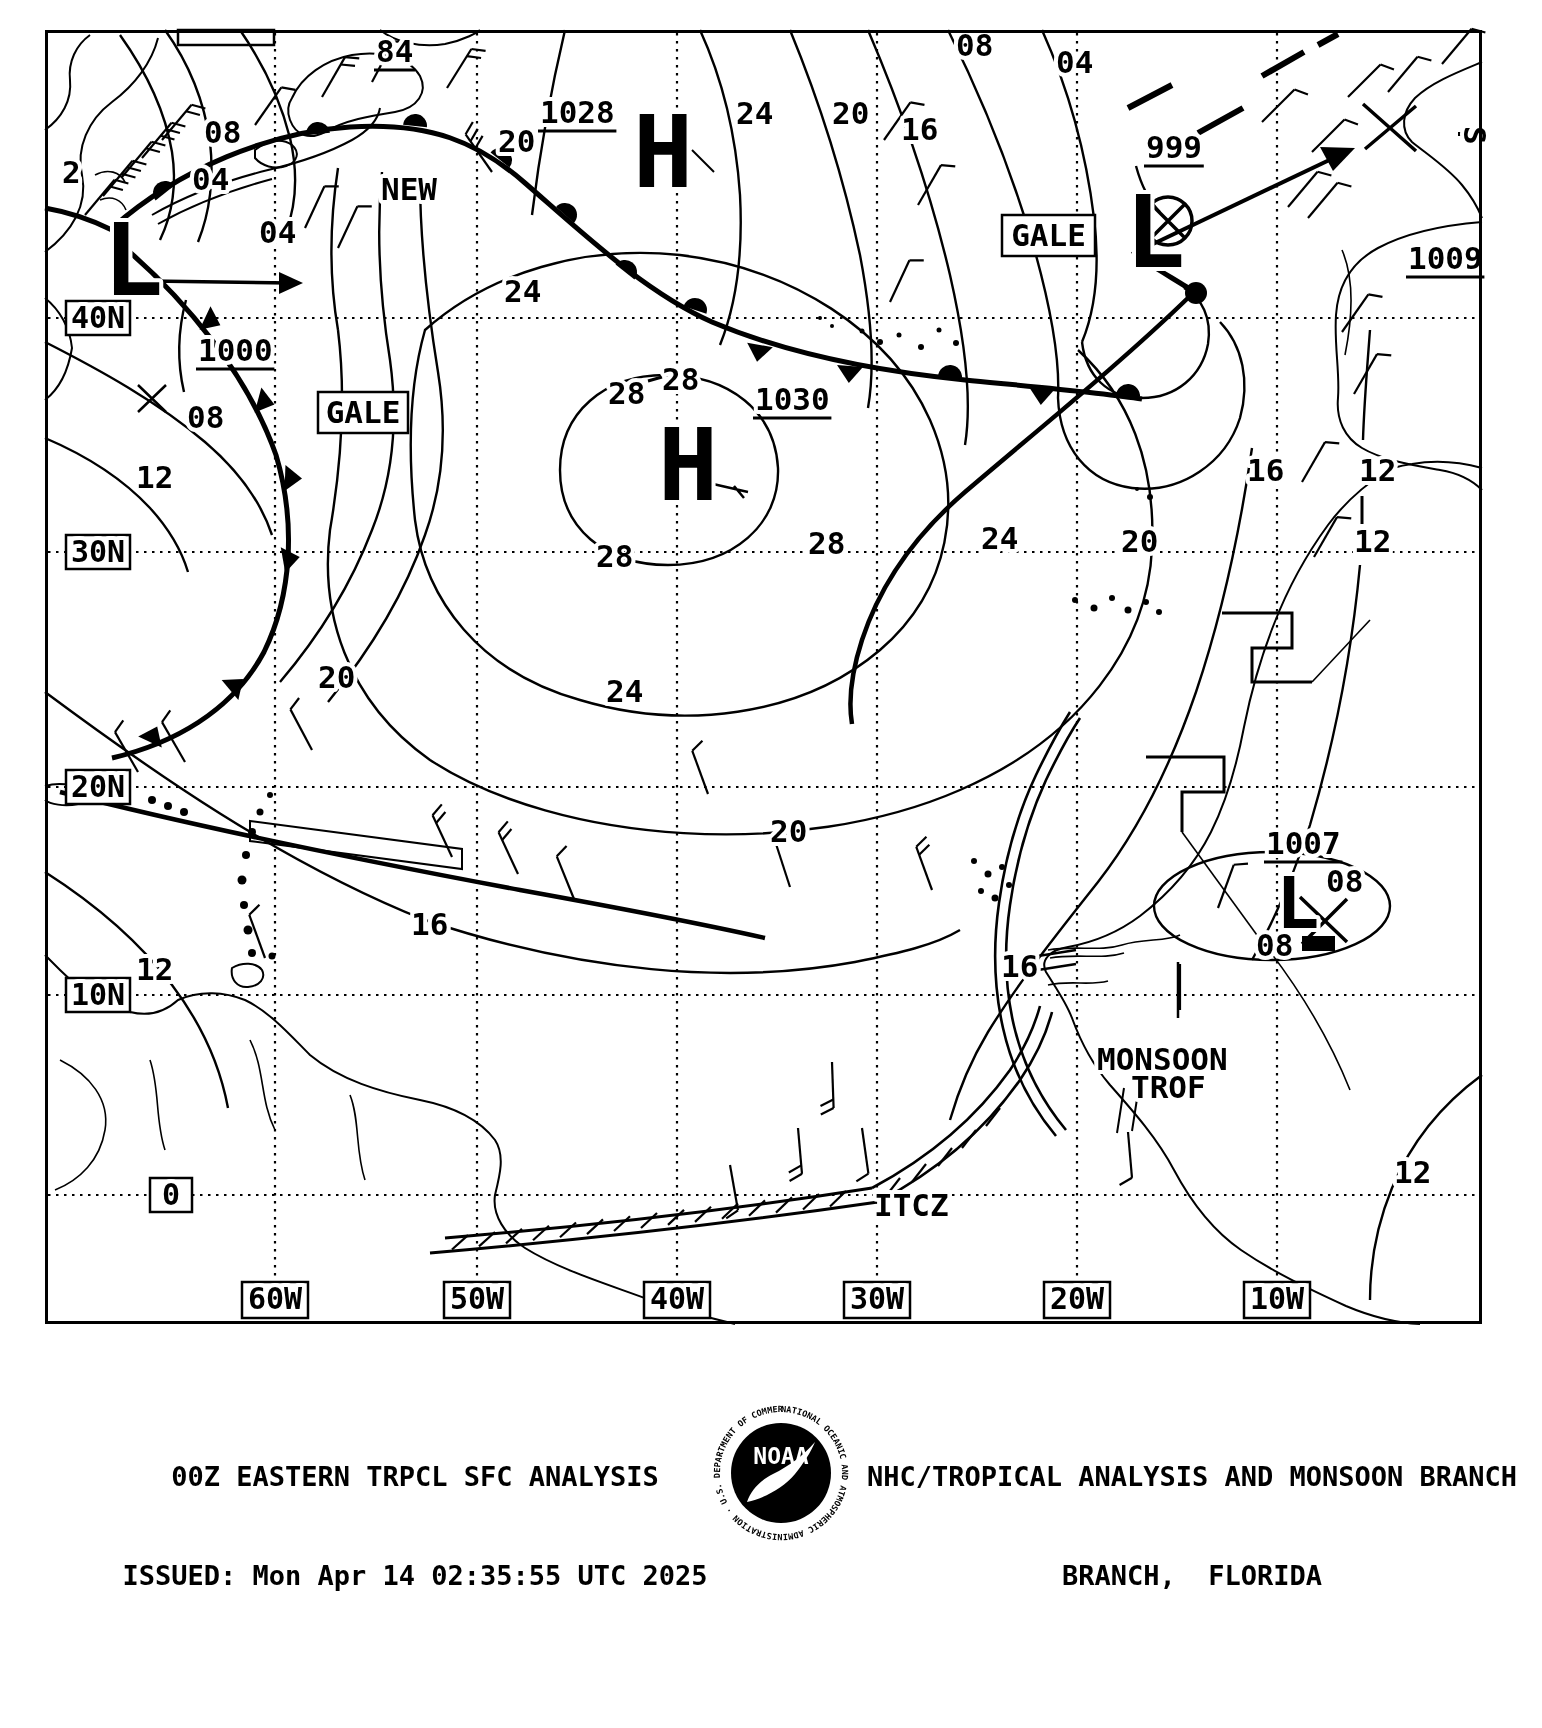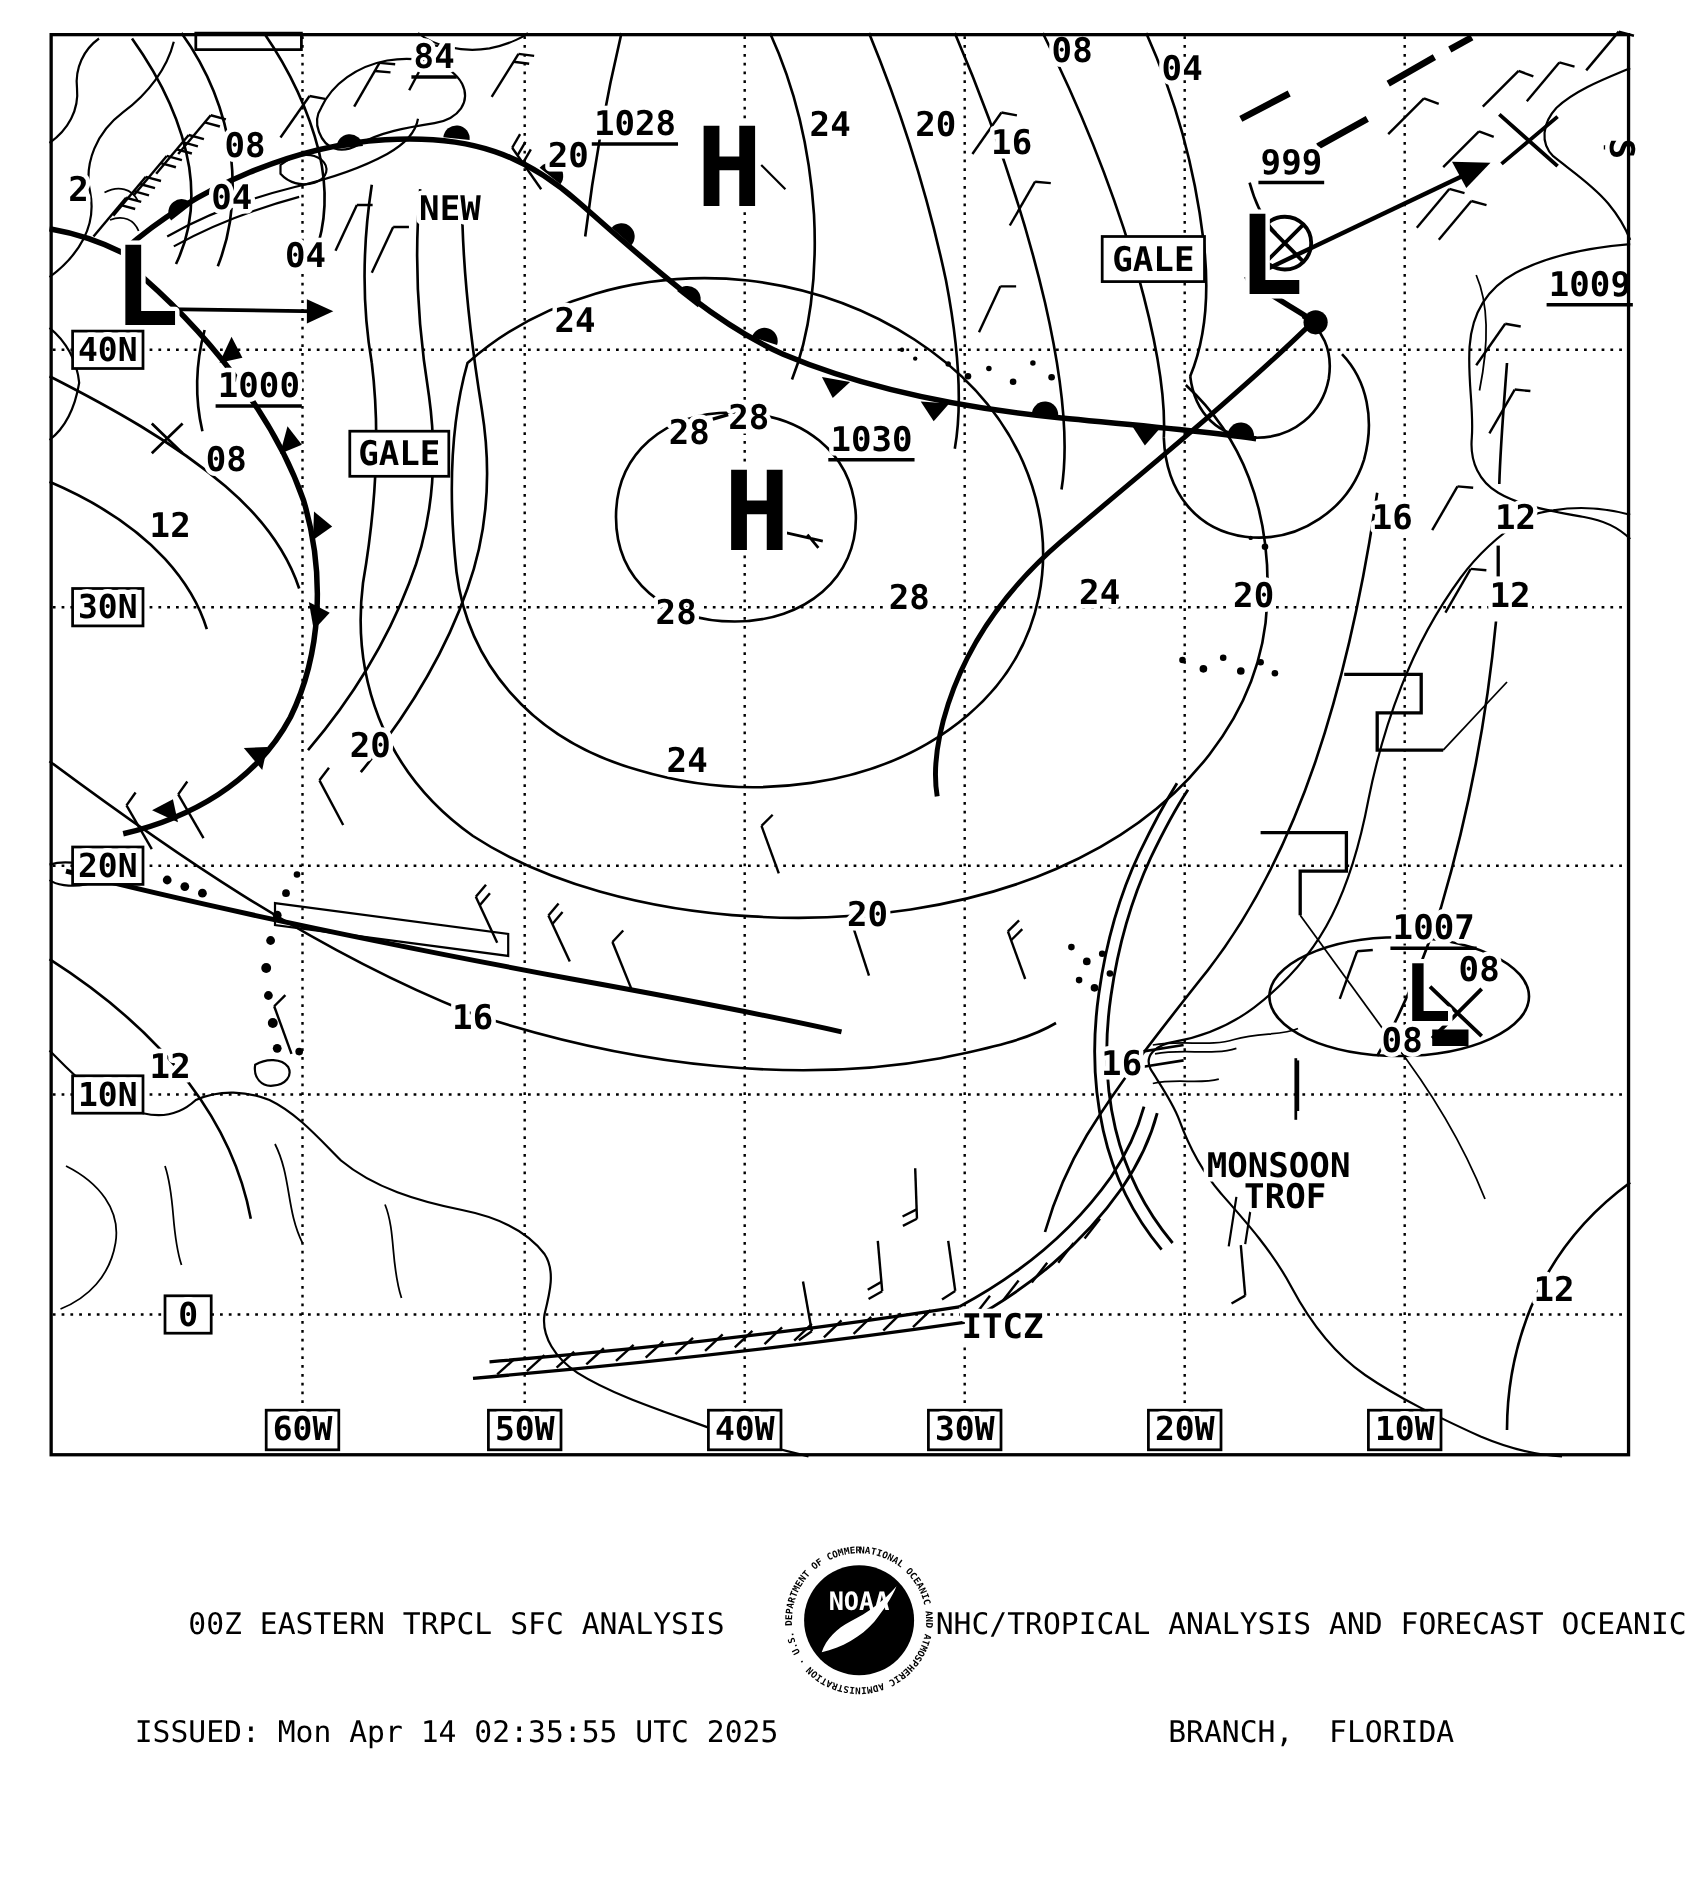--- a/index.html
+++ b/index.html
@@ -1,21 +1,21 @@
 <!DOCTYPE html>
 <html><head>
 <meta charset="utf-8">
 <style>
   html,body{margin:0;padding:0;background:#ffffff;}
   body{width:1542px;height:1728px;position:relative;overflow:hidden;
        font-family:"DejaVu Sans Mono","Liberation Mono",monospace;}
   .stage{position:absolute;left:0;top:0;width:1542px;height:1728px;background:#fff;}
   #map-svg{position:absolute;left:0;top:0;}
   .cap{position:absolute;font-family:"DejaVu Sans Mono","Liberation Mono",monospace;
-       font-weight:normal;color:#000;font-size:27px;line-height:33px;text-align:center;
+       font-weight:bold;color:#000;font-size:27px;line-height:33px;text-align:center;
        white-space:pre;}
   .cap-left{left:60px;top:1394px;width:710px;}
   .cap-right{left:842px;top:1394px;width:700px;}
   .gap{height:30px;}
   #logo-svg{position:absolute;left:706px;top:1398px;}
 </style>
 </head>
 <body>
 
 <div class="stage">
@@ -497,21 +497,21 @@
       </g>
       <rect x="46.5" y="31.5" width="1434" height="1291" fill="none" stroke="#000000" stroke-width="3"></rect>
     </svg>
 
   <div class="cap cap-left">
     <div>00Z EASTERN TRPCL SFC ANALYSIS</div>
     <div>ISSUED: Mon Apr 14 02:35:55 UTC 2025</div>
   </div>
 
   <div class="cap cap-right">
-    <div>NHC/TROPICAL ANALYSIS AND FORECAST OCEANIC</div>
+    <div>NHC/TROPICAL ANALYSIS AND MONSOON BRANCH</div>
     <div>BRANCH,  FLORIDA</div>
     <div class="gap"></div>
     
     
   </div>
 
   <svg id="logo-svg" width="150" height="150">
     <defs>
       <path id="ringpath" d="M 75,14 A 61,61 0 1 1 74.9,14"></path>
     </defs>

